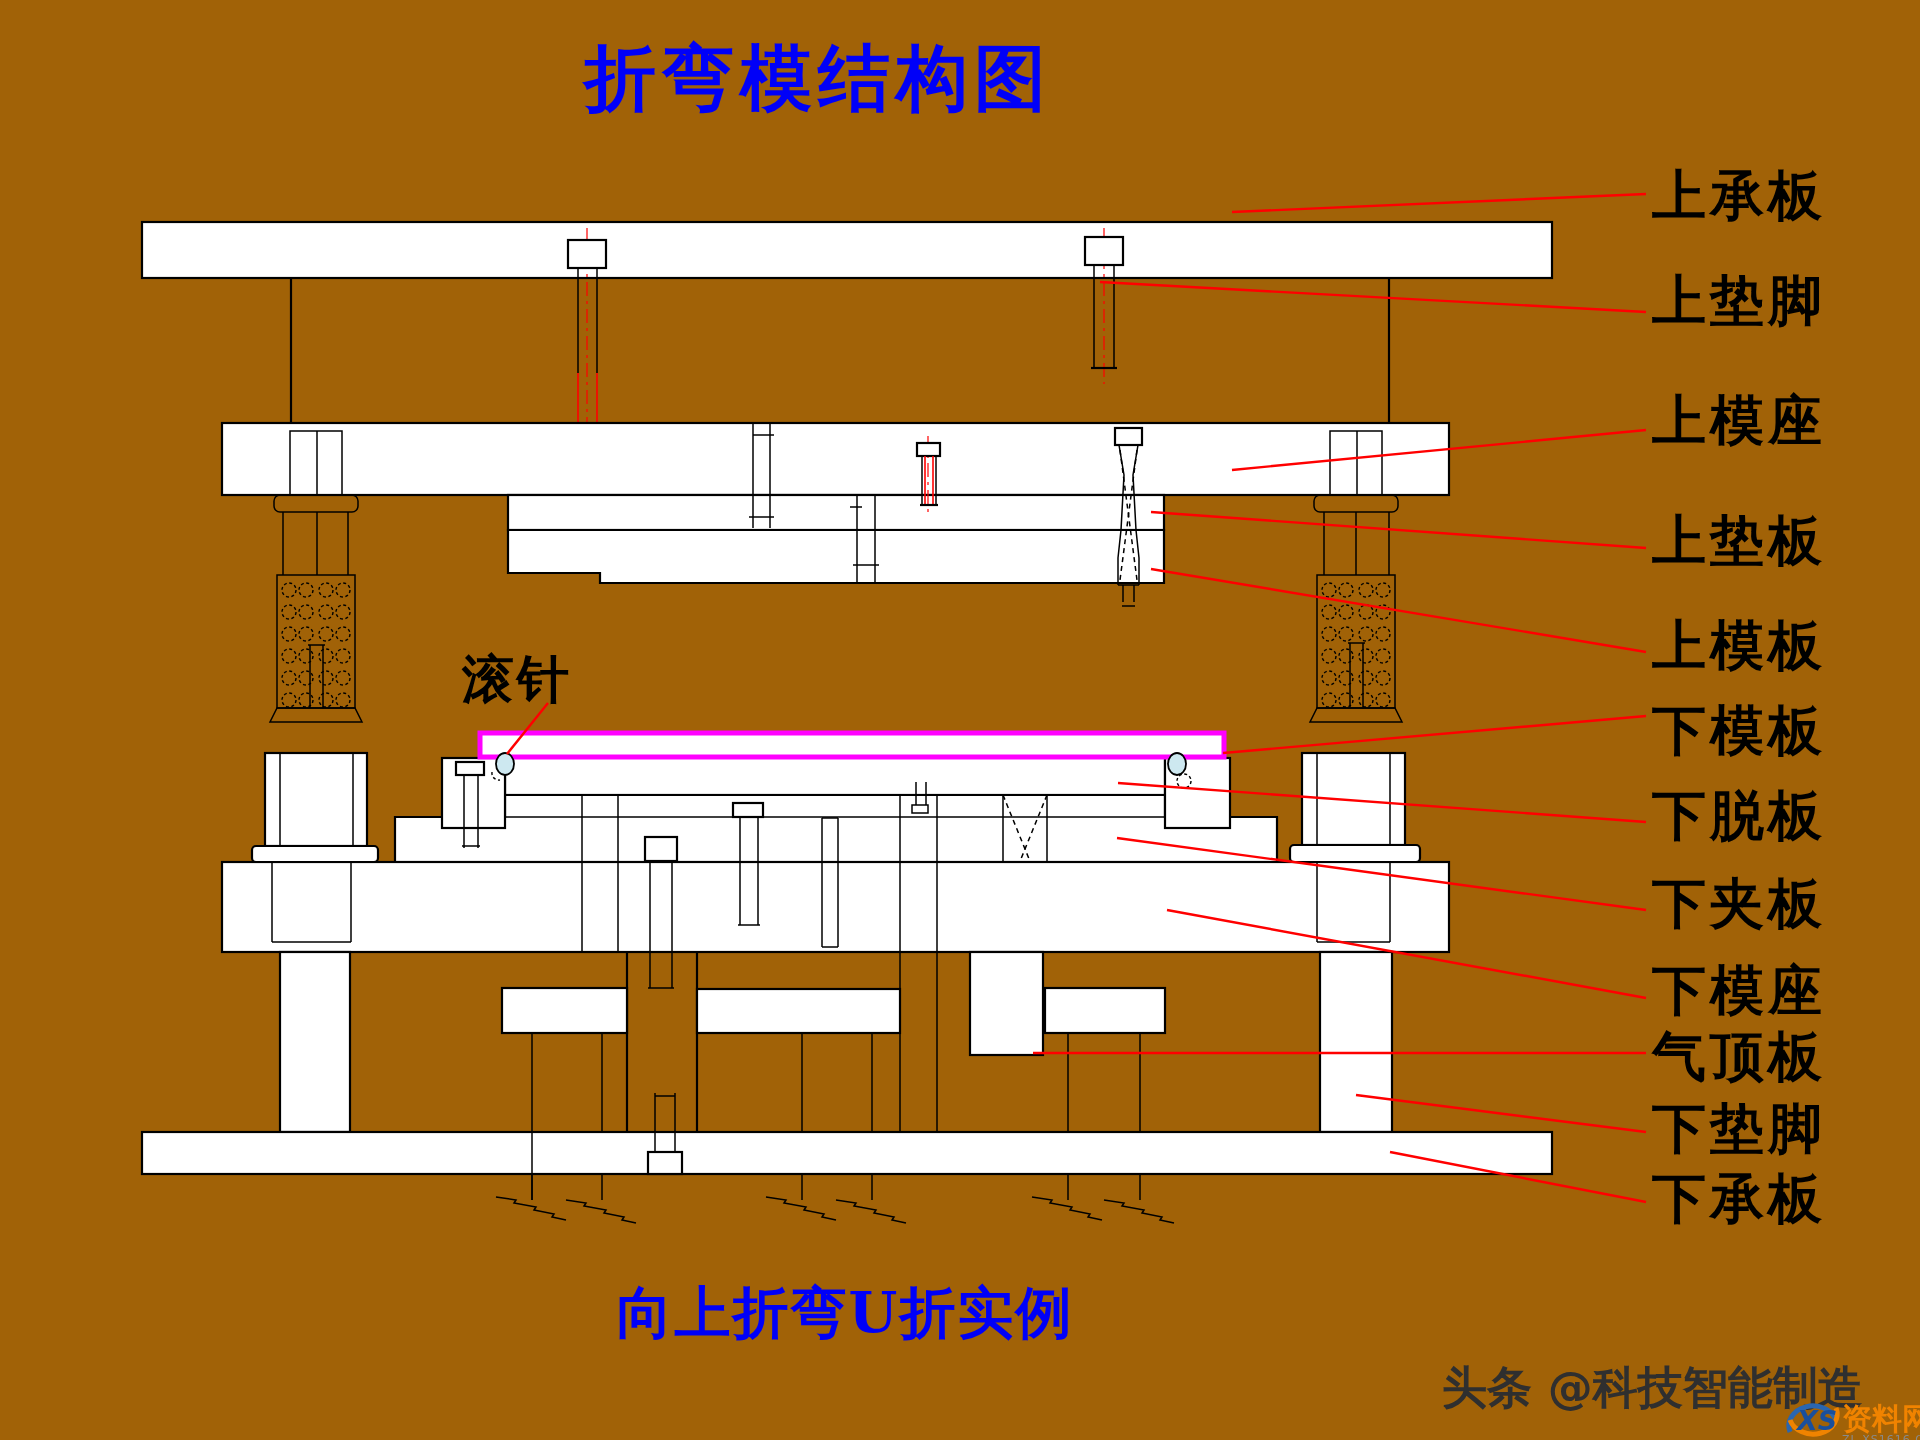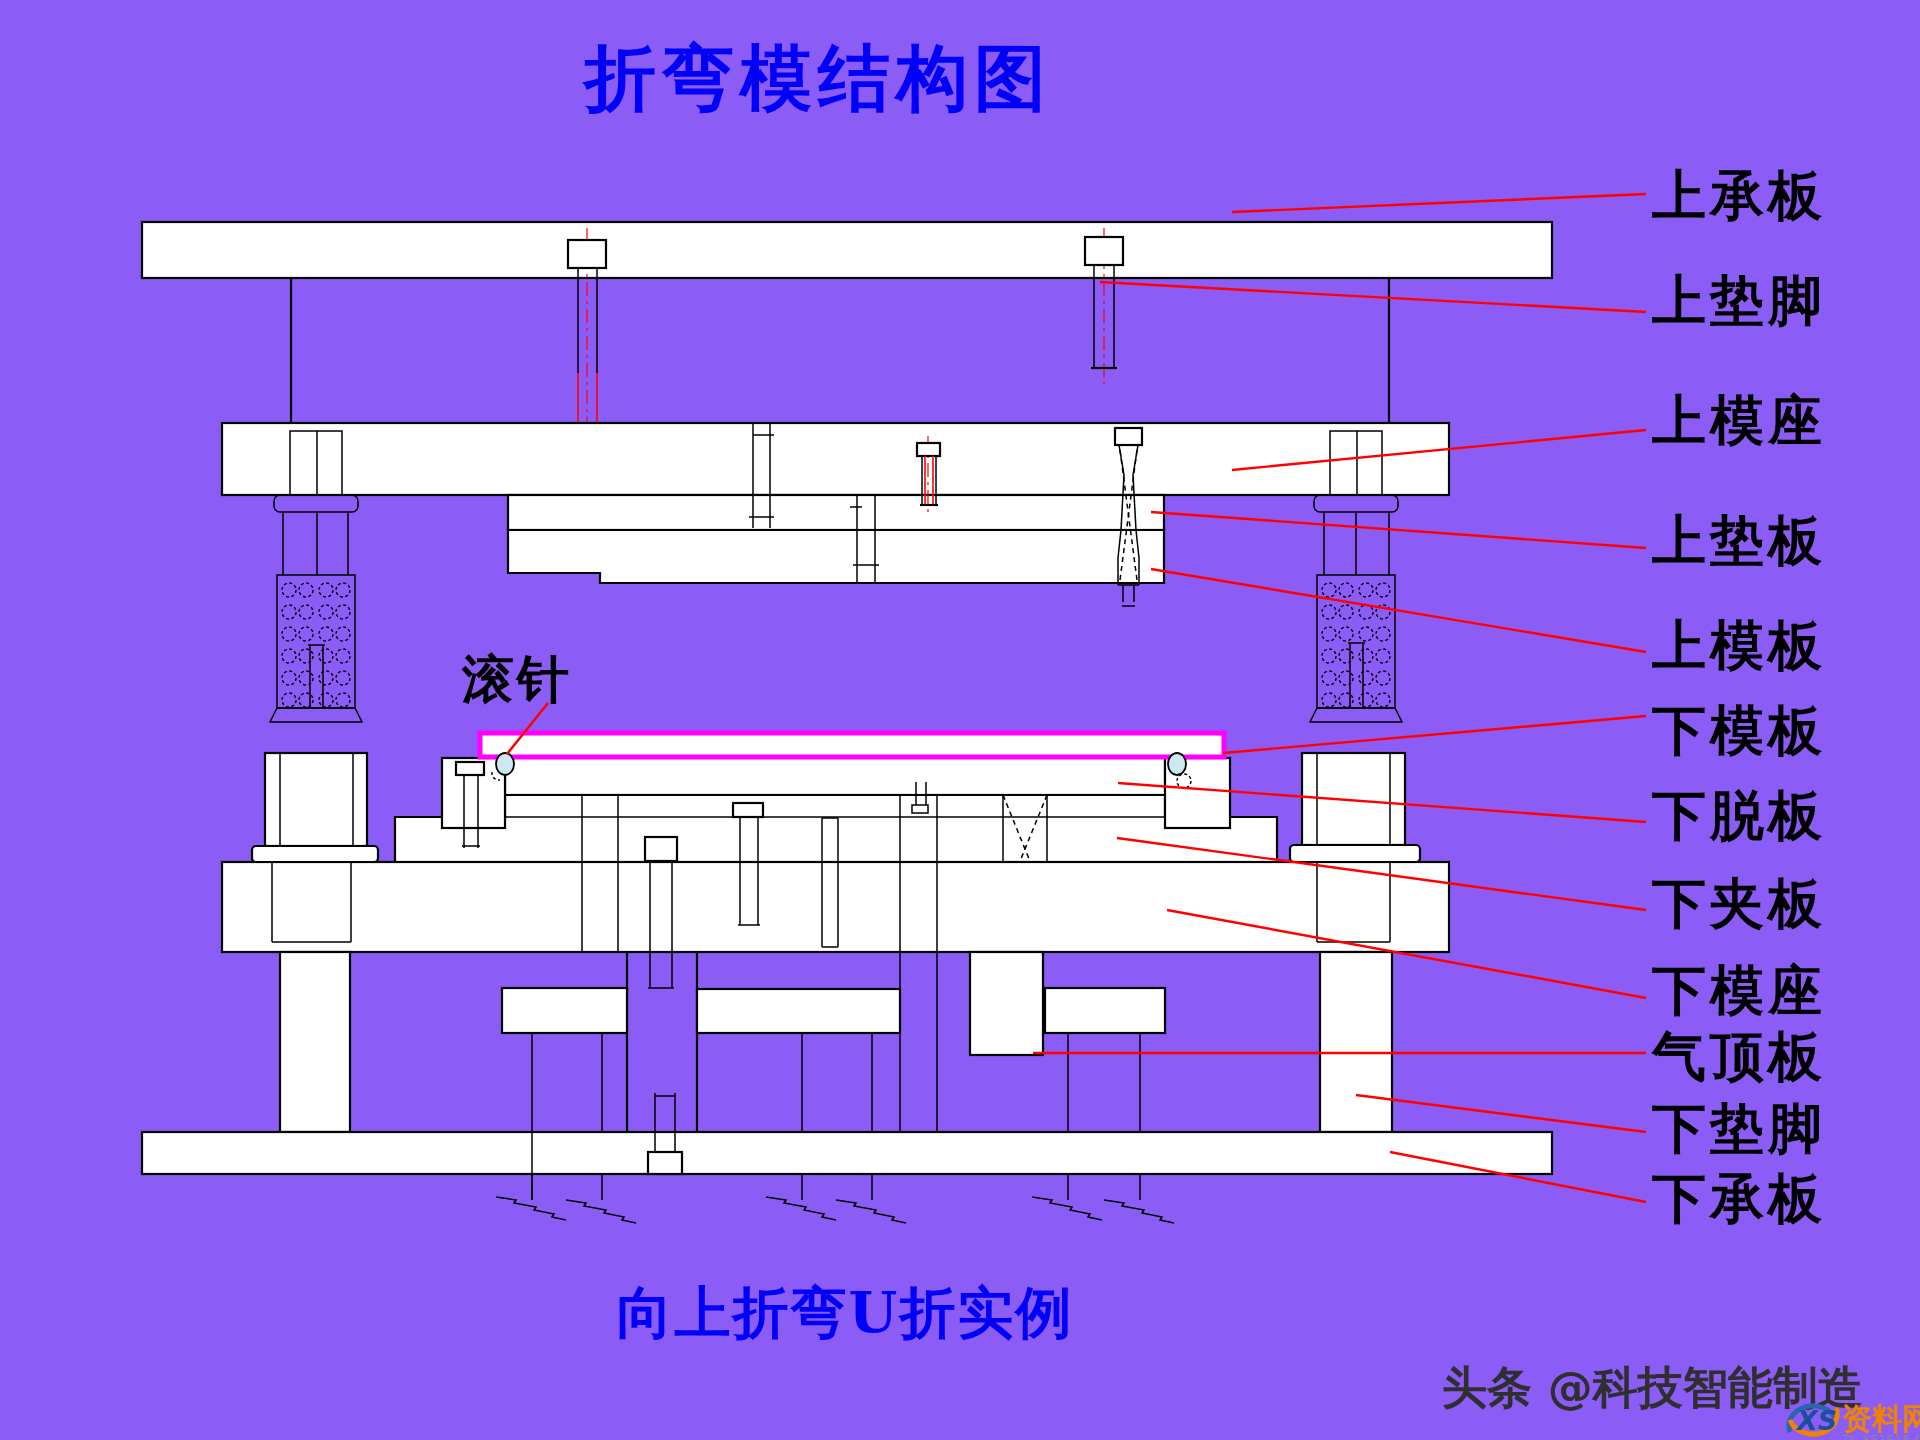--- a/index.html
+++ b/index.html
@@ -1,16 +1,16 @@
 <!DOCTYPE html>
 <html><head>
 <meta charset="utf-8">
 <style>
   html,body{margin:0;padding:0;background:#fff;}
-  .page{position:relative;width:1920px;height:1440px;background:#8b5cf6;overflow:hidden;
+  .page{position:relative;width:1920px;height:1440px;background:#a16207;overflow:hidden;
         font-family:"DejaVu Serif","Liberation Serif",serif;}
   svg{position:absolute;left:0;top:0;}
   
   .k  {stroke:#000;fill:none;stroke-width:2.2;}
   .kf {stroke:#000;fill:#fff;stroke-width:2.2;}
   .kt {stroke:#000;fill:none;stroke-width:1.5;}
   .dash{stroke:#000;fill:none;stroke-width:1.5;stroke-dasharray:5 4;}
   .dotc{stroke:#000;fill:none;stroke-width:1.4;stroke-dasharray:3 2.5;}
   .red{stroke:#ff0000;fill:none;stroke-width:2.4;}
   .redthin{stroke:#ff0000;fill:none;stroke-width:1.6;}

